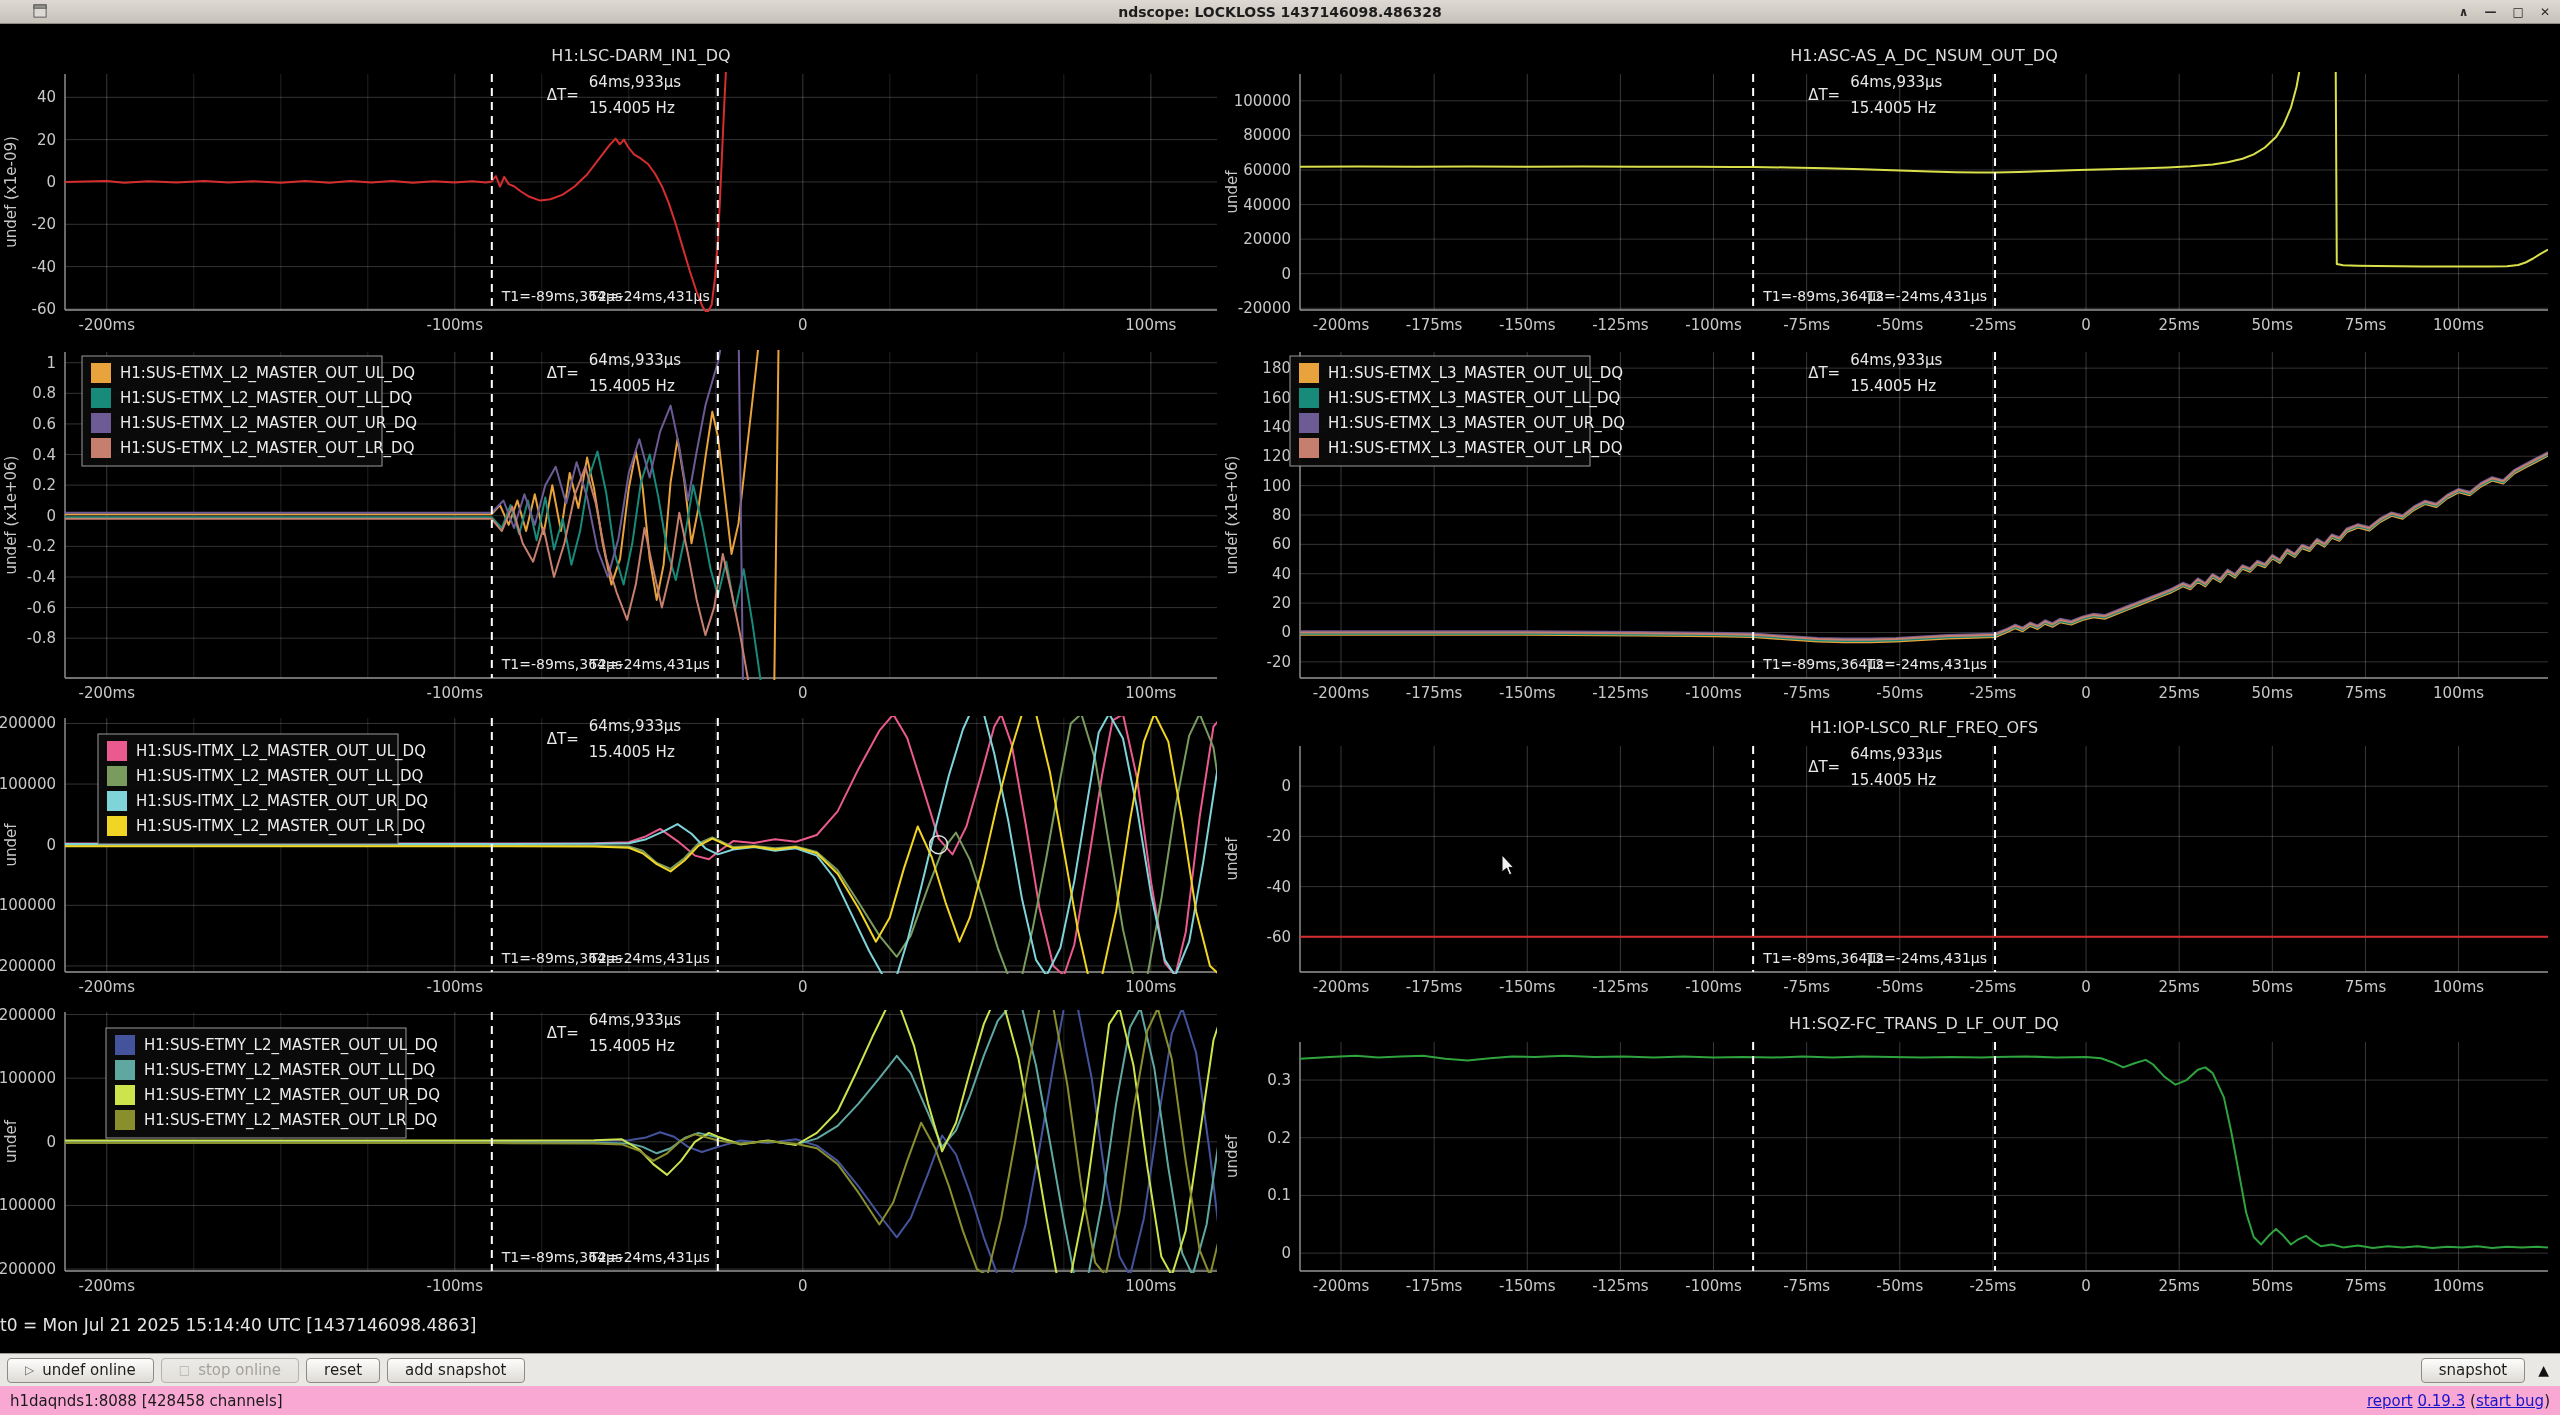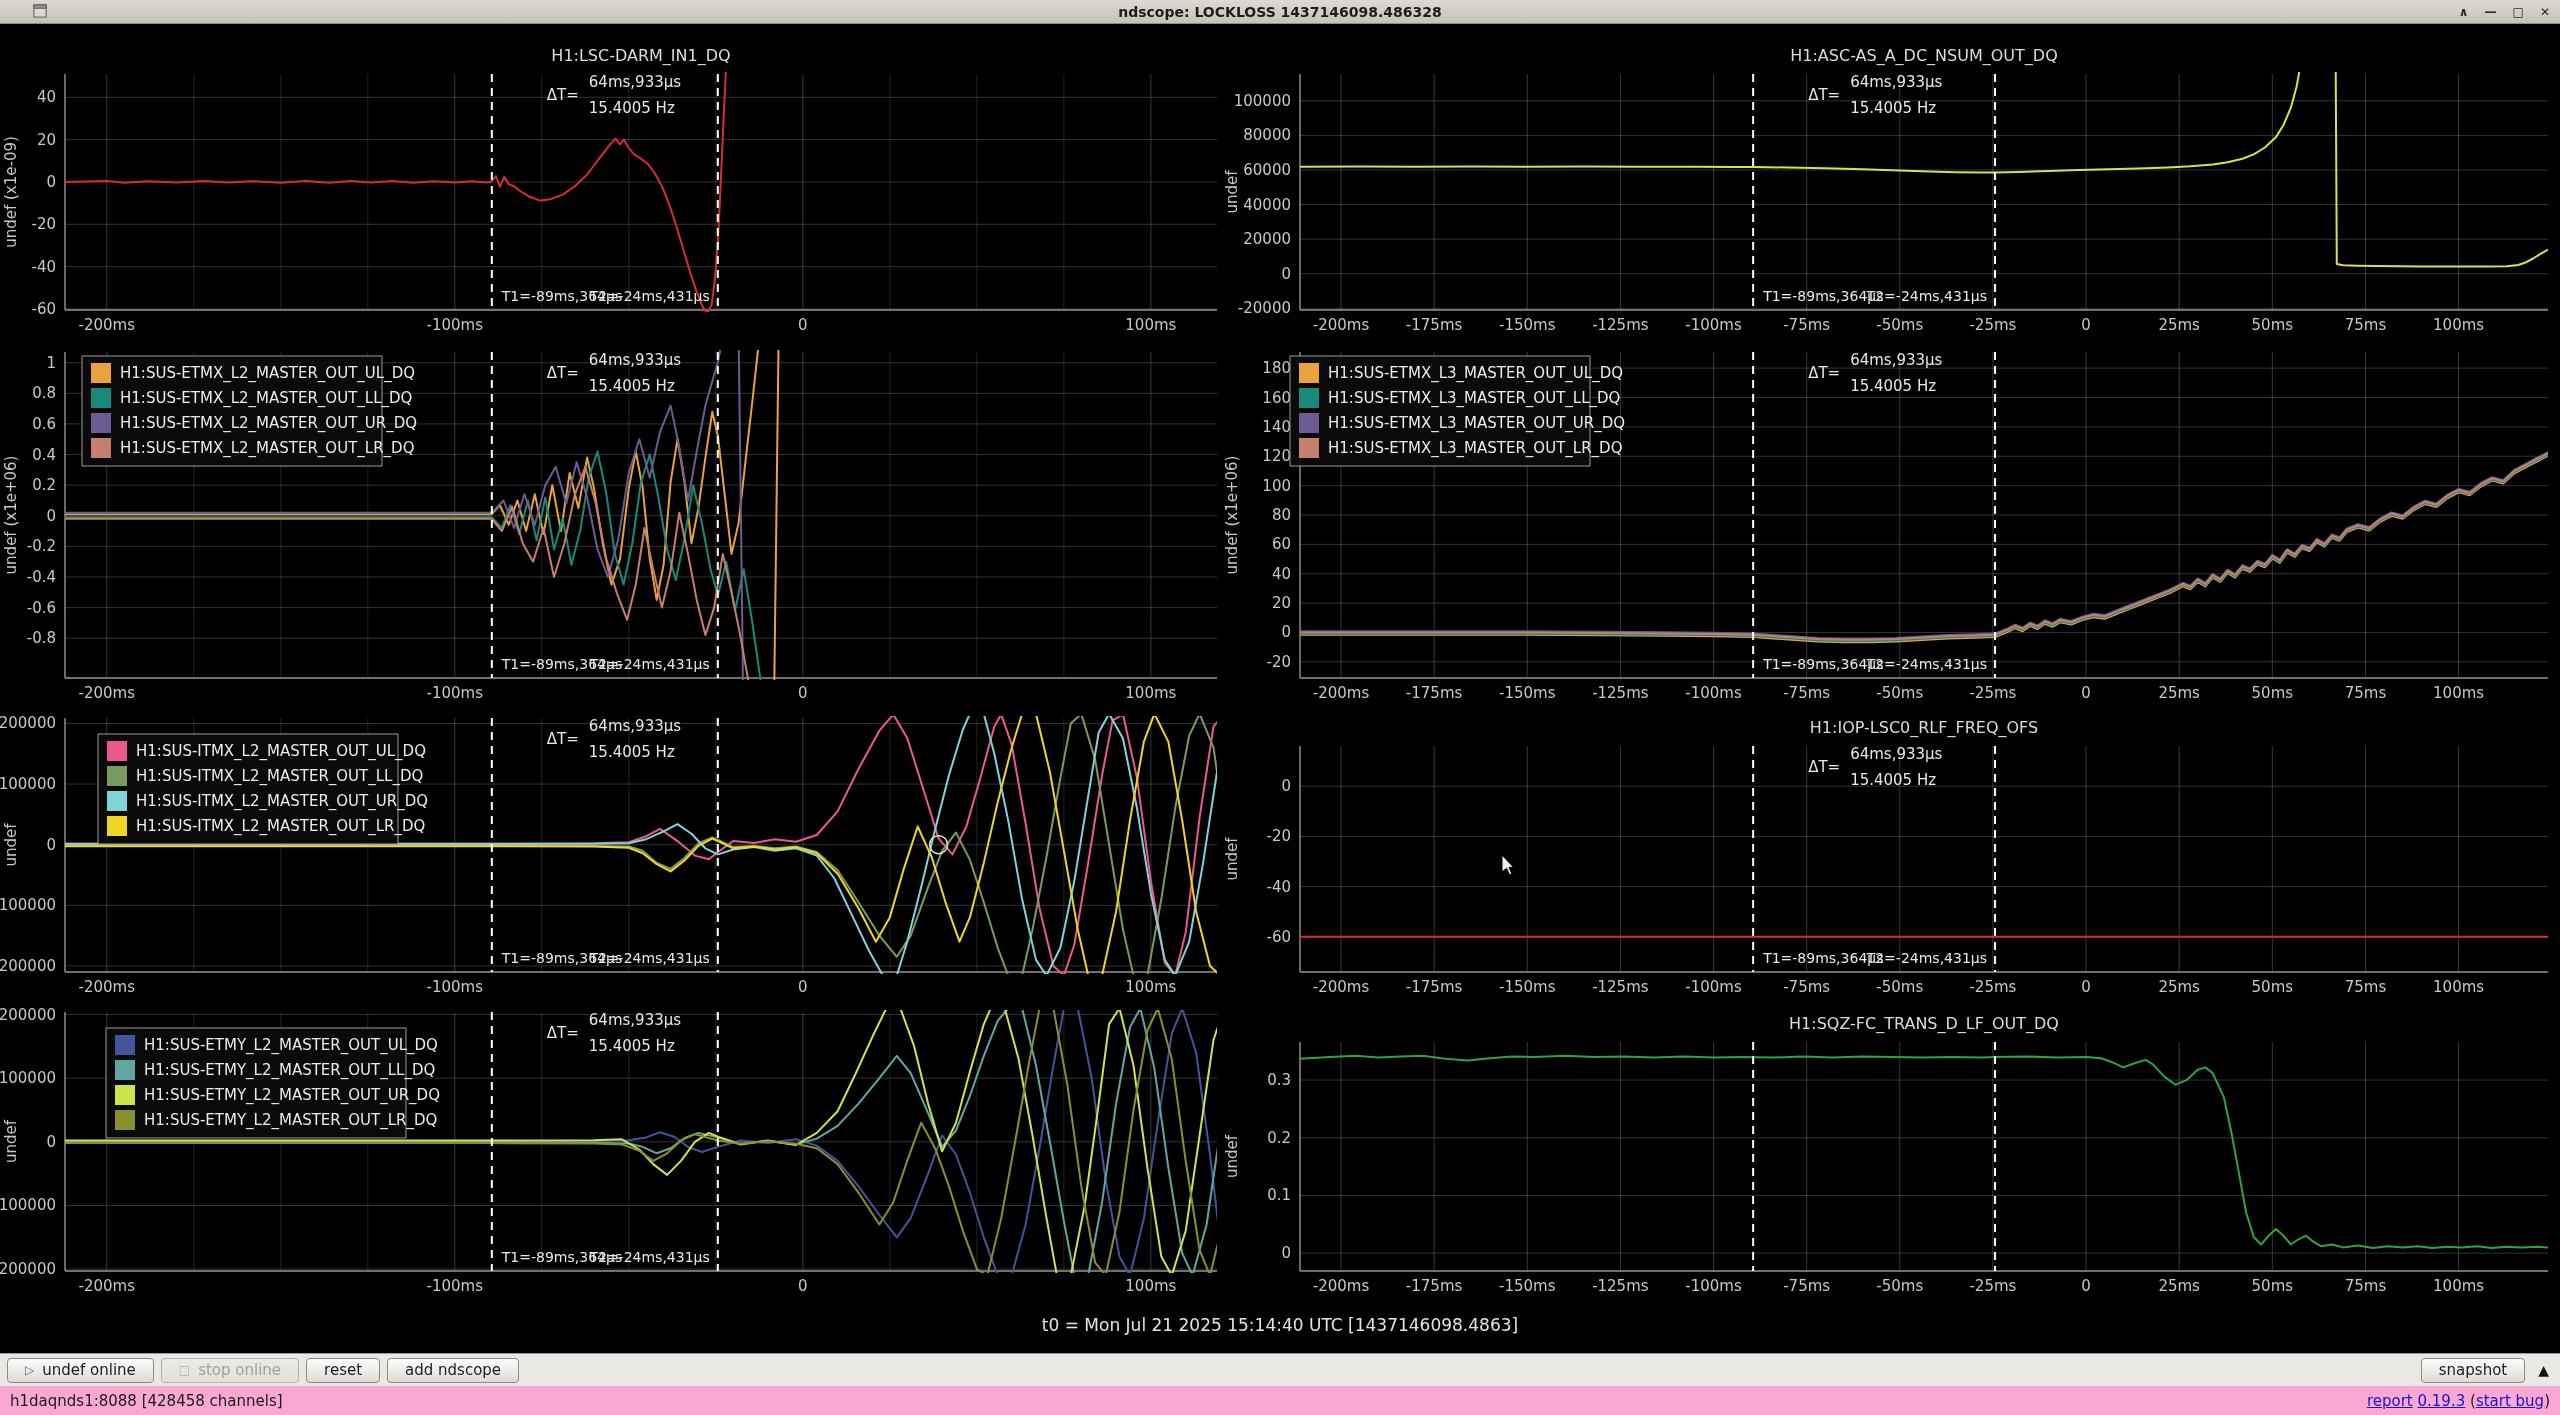--- a/index.html
+++ b/index.html
@@ -11,21 +11,21 @@
   .titlebar .app-icon{width:15px;height:15px;margin-left:5px;}
   .titlebar .title{position:absolute;left:0;right:0;text-align:center;
     font-size:14px;font-weight:bold;color:#1c1c1c;pointer-events:none;}
   .win-controls{margin-left:auto;margin-right:10px;display:flex;gap:16px;z-index:2;}
   .win-controls span{font-size:12px;font-weight:bold;color:#2a2a2a;cursor:default;line-height:1;}
   
   .plotwrap{background:#000;}
   .plots{display:grid;grid-template-columns:1221px 1339px;grid-template-rows:312px 368px 294px 299px;}
   .plot{position:relative;}
   .plot svg{display:block;width:100%;height:100%;}
-  .t0bar{height:56px;display:flex;align-items:center;justify-content:center;}
+  .t0bar{height:56px;display:flex;align-items:center;justify-content:flex-start;}
   .t0bar span{color:#e4e4e4;font-size:17px;}
   
   .toolbar{height:33px;background:#eae8e5;border-top:1px solid #9f9c97;
     display:flex;align-items:center;gap:7px;padding:0 7px;box-sizing:border-box;}
   .btn{height:25px;padding:0 17px;border:1px solid #8e8a84;border-radius:4px;
     background:linear-gradient(#fdfdfc,#dedbd6);font-size:15px;color:#1d1d1d;
     display:inline-flex;align-items:center;gap:8px;font-family:inherit;cursor:pointer;}
   .btn .bicon{font-size:12px;color:#6a6a6a;}
   .btn.disabled{color:#a5a19b;background:linear-gradient(#ecebe8,#e2dfda);border-color:#b5b1ab;cursor:default;}
   .btn.disabled .bicon{color:#b5b1ab;}
@@ -582,21 +582,21 @@
       <span>undef online</span>
     </button>
     <button class="btn disabled">
       <span class="bicon">□</span>
       <span>stop online</span>
     </button>
     <button class="btn">
       <span>reset</span>
     </button>
     <button class="btn">
-      <span>add ndscope</span>
+      <span>add snapshot</span>
     </button>
     <div class="tb-spacer"></div>
     <button class="btn">
       <span>snapshot</span>
     </button>
     <span class="expander">▲</span>
   </div>
 
   <div class="statusbar">
     <span>h1daqnds1:8088  [428458 channels]</span>

